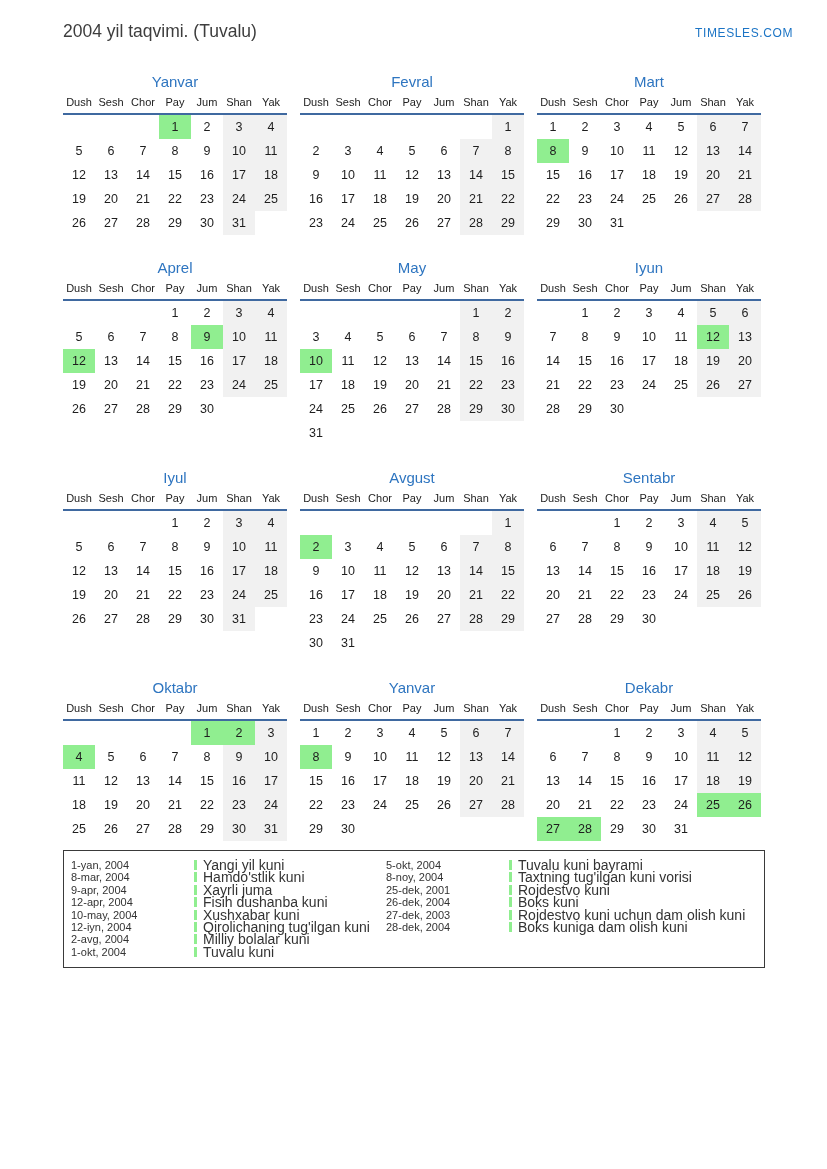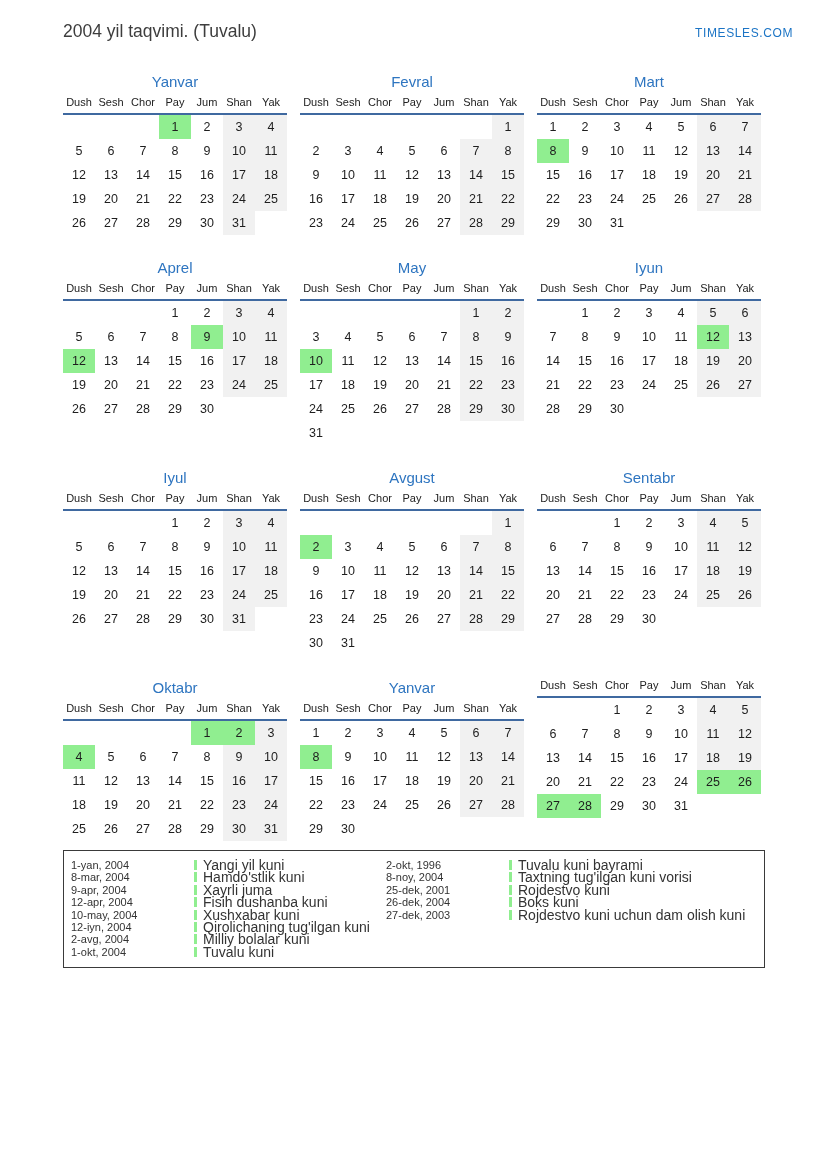--- a/index.html
+++ b/index.html
@@ -717,20 +717,21 @@
           <div class="dcell">29</div>
           <div class="dcell">30</div>
           <div class="dcell"></div>
           <div class="dcell"></div>
           <div class="dcell"></div>
           <div class="dcell"></div>
           <div class="dcell"></div>
         </div>
       </div>
       <div class="month">
+        <div class="month-title">Dekabr</div>
         <div class="weekrow head">
           <div class="wcell">Dush</div>
           <div class="wcell">Sesh</div>
           <div class="wcell">Chor</div>
           <div class="wcell">Pay</div>
           <div class="wcell">Jum</div>
           <div class="wcell">Shan</div>
           <div class="wcell">Yak</div>
         </div>
         <div class="weekrow">
@@ -819,21 +820,21 @@
           <div class="l-name">Milliy bolalar kuni</div>
         </div>
         <div class="legend-row">
           <div class="l-date">1-okt, 2004</div>
           <div class="l-bar"></div>
           <div class="l-name">Tuvalu kuni</div>
         </div>
       </div>
     <div class="legend-col right">
         <div class="legend-row">
-          <div class="l-date">2-okt, 1996</div>
+          <div class="l-date">5-okt, 2004</div>
           <div class="l-bar"></div>
           <div class="l-name">Tuvalu kuni bayrami</div>
         </div>
         <div class="legend-row">
           <div class="l-date">8-noy, 2004</div>
           <div class="l-bar"></div>
           <div class="l-name">Taxtning tug'ilgan kuni vorisi</div>
         </div>
         <div class="legend-row">
           <div class="l-date">25-dek, 2001</div>
@@ -842,16 +843,21 @@
         </div>
         <div class="legend-row">
           <div class="l-date">26-dek, 2004</div>
           <div class="l-bar"></div>
           <div class="l-name">Boks kuni</div>
         </div>
         <div class="legend-row">
           <div class="l-date">27-dek, 2003</div>
           <div class="l-bar"></div>
           <div class="l-name">Rojdestvo kuni uchun dam olish kuni</div>
+        </div>
+        <div class="legend-row">
+          <div class="l-date">28-dek, 2004</div>
+          <div class="l-bar"></div>
+          <div class="l-name">Boks kuniga dam olish kuni</div>
         </div>
       </div>
   </div>
 </div>
 
 </body></html>

